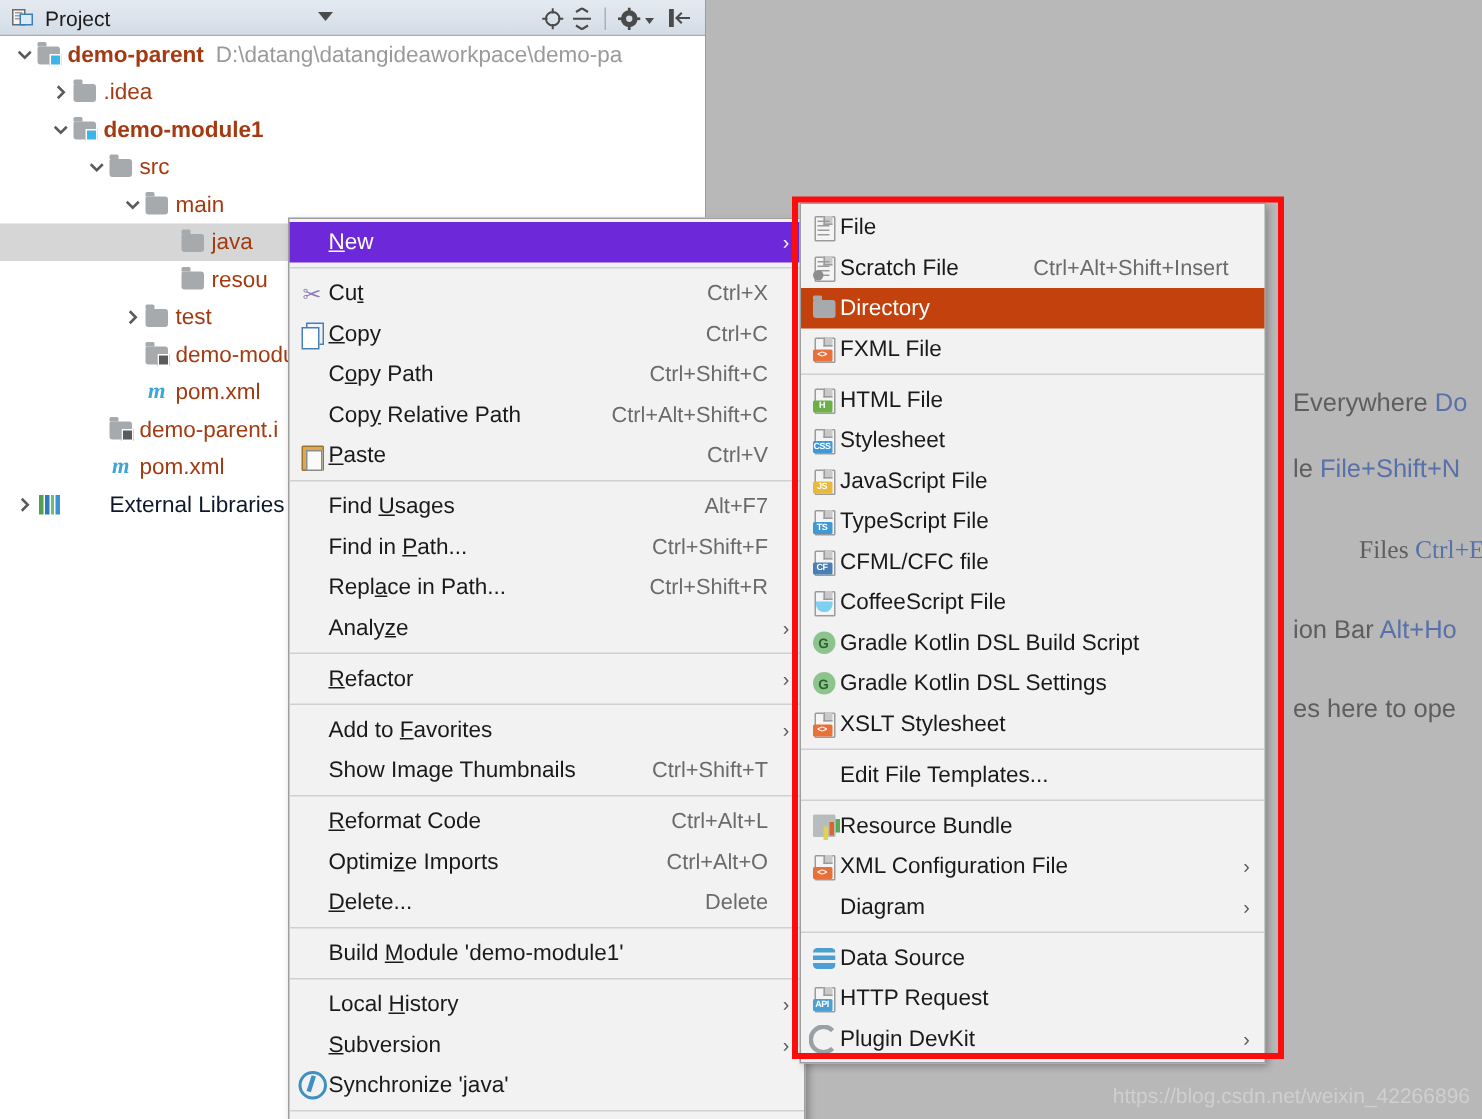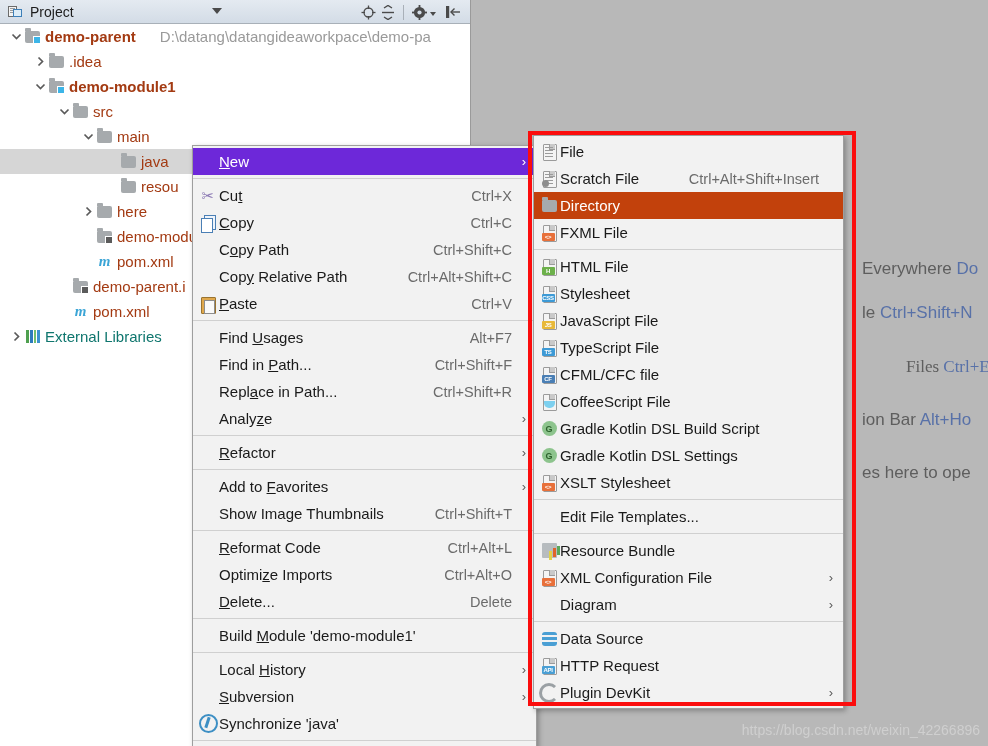--- a/index.html
+++ b/index.html
@@ -33,22 +33,22 @@
   .hdr-right{position:absolute;right:4px;top:0;height:24px;display:flex;align-items:center;gap:2px;}
   .vsep{width:1px;height:15px;background:#a9b0b8;margin:0 4px;}
 
   #tree{position:absolute;left:0;top:24px;right:0;bottom:0;background:#fff;}
   .row{height:25px;display:flex;align-items:center;white-space:nowrap;font-size:15px;}
   .row.sel{background:#d6d6d6;}
   .twisty{width:16px;height:16px;display:inline-flex;align-items:center;justify-content:center;flex:0 0 16px;}
   .nodeicon{width:17px;height:17px;flex:0 0 17px;display:inline-flex;align-items:center;justify-content:center;margin-right:4px;}
   .lbl{color:#a33a12;text-align:center;}
   .lbl.bold{font-weight:bold;}
-  .lbl.plain{color:#0f766e;}
-  .path{color:#9a9a9a;margin-left:24px;}
+  .lbl.plain{color:#0f172a;margin-left:28px;}
+  .path{color:#9a9a9a;margin-left:8px;}
 
   
   .menu{
     position:absolute;background:#f2f2f2;border:1px solid #9e9e9e;
     box-shadow:2px 2px 5px rgba(0,0,0,.28);
     padding:2px 0;box-sizing:border-box;
   }
   #ctx-menu{left:192px;top:145px;width:345px;}
   #new-submenu{left:533px;top:135px;width:311px;}
   .mi{
@@ -118,21 +118,21 @@
   .coffee .cup{position:absolute;left:2px;bottom:1px;width:11px;height:7px;background:#7dd0ef;border-radius:0 0 5px 5px;}
 </style>
 </head>
 <body>
 
 <div id="editor-bg">
   <div class="hint-line" style="left:862px;top:259px;">
     <span>Everywhere </span><span class="hint-key">Do</span>
   </div>
   <div class="hint-line" style="left:862px;top:303px;">
-    <span>le </span><span class="hint-key">Ctrl+Shift+N</span>
+    <span>le </span><span class="hint-key">File+Shift+N</span>
   </div>
   <div class="hint-line" style="left:906px;top:357px;font-family:Liberation Serif, serif;">
     <span>Files </span><span class="hint-key">Ctrl+E</span>
   </div>
   <div class="hint-line" style="left:862px;top:410px;">
     <span>ion Bar </span><span class="hint-key">Alt+Ho</span>
   </div>
   <div class="hint-line" style="left:862px;top:463px;">
     <span>es here to ope</span>
   </div>
@@ -271,21 +271,21 @@
       <div class="row">
         <span style="flex:0 0 80px"></span>
         <span class="twisty">
           <svg width="11" height="11" viewBox="0 0 11 11">
             <polyline points="3.5,1.5 7.5,5.5 3.5,9.5" fill="none" stroke="#5a5a5a" stroke-width="1.7"></polyline>
           </svg>
         </span>
         <span class="nodeicon">
           <span class="folder-ic"></span>
         </span>
-        <span class="lbl">here</span>
+        <span class="lbl">test</span>
       </div>
       <div class="row">
         <span style="flex:0 0 80px"></span>
         <span class="twisty"></span>
         <span class="nodeicon">
           <span class="folder-ic folder-iml"></span>
         </span>
         <span class="lbl">demo-modu</span>
       </div>
       <div class="row">

